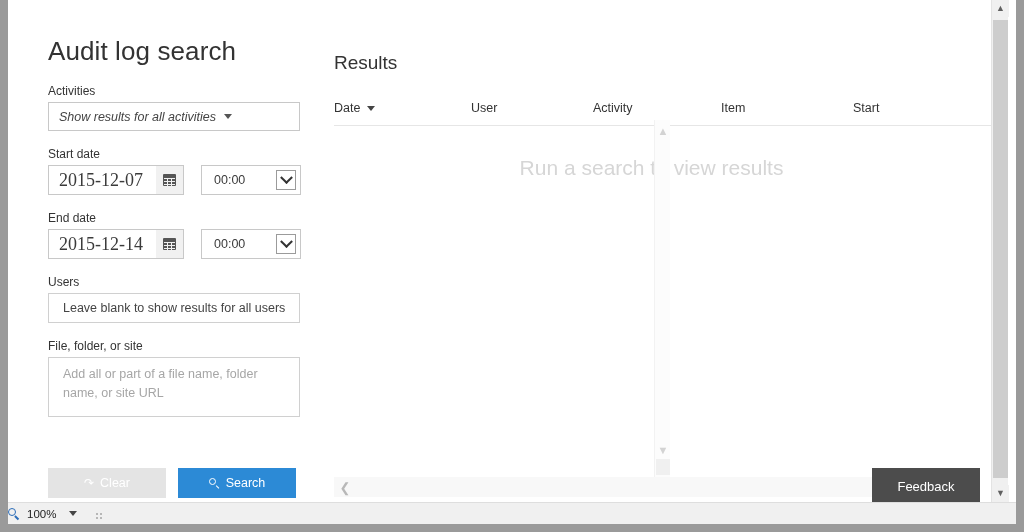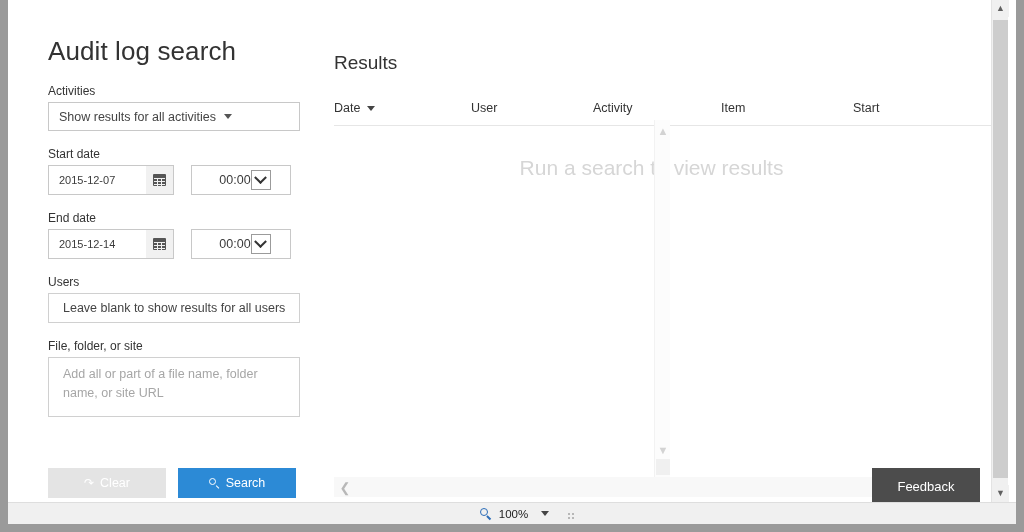--- a/index.html
+++ b/index.html
@@ -114,48 +114,50 @@
     color: #444444;
     padding: 0 10px;
   }
 
   .dropdown-activities {
     width: 252px;
     margin-left: 8px;
     justify-content: flex-start;
     gap: 8px;
     height: 29px;
+    font-style: italic;
   }
   .caret-down {
     width: 0; height: 0;
     border-left: 4px solid transparent;
     border-right: 4px solid transparent;
     border-top: 5px solid #555555;
     display: inline-block;
   }
 
   
   .date-row {
     display: flex;
     align-items: center;
     margin-left: 8px;
     gap: 0;
   }
   .date-input {
-    width: 98px;
+    width: 108px;
     height: 30px;
     box-sizing: border-box;
     border: 1px solid #c8c8c8;
     border-right: none;
     background: #ffffff;
     display: flex;
     align-items: center;
     padding-left: 10px;
-    font-size: 11px;
+    font-size: 18px;
     color: #3b3b3b;
+    font-family: Liberation Serif, serif;
   }
   .cal-button {
     width: 28px;
     height: 30px;
     box-sizing: border-box;
     border: 1px solid #c8c8c8;
     border-left: none;
     background: #f1f1f1;
     display: flex;
     align-items: center;
@@ -186,21 +188,21 @@
 
   .time-select {
     width: 100px;
     height: 30px;
     box-sizing: border-box;
     border: 1px solid #c8c8c8;
     background: #ffffff;
     margin-left: 17px;
     display: flex;
     align-items: center;
-    justify-content: center;
+    justify-content: space-between;
     padding: 0 4px 0 12px;
     font-size: 12.5px;
     color: #3b3b3b;
   }
   .time-caret-box {
     width: 20px; height: 20px;
     box-sizing: border-box;
     border: 1px solid #9b9b9b;
     background: #ffffff;
     display: flex;
@@ -394,24 +396,23 @@
   
   .status-bar {
     position: absolute;
     left: 8px; top: 502px;
     width: 1008px; height: 22px;
     background: #f0f0f0;
     border-top: 1px solid #dedede;
     box-sizing: border-box;
     display: flex;
     align-items: center;
-    justify-content: center;
+    justify-content: flex-start;
     padding-right: 6px;
     gap: 7px;
-    padding-left: 36px;
   }
   .zoom-mag {
     width: 12px; height: 12px;
     position: relative;
     display: inline-block;
     color: #2b6cb8;
   }
   .zoom-mag::before {
     content: "";
     position: absolute;

